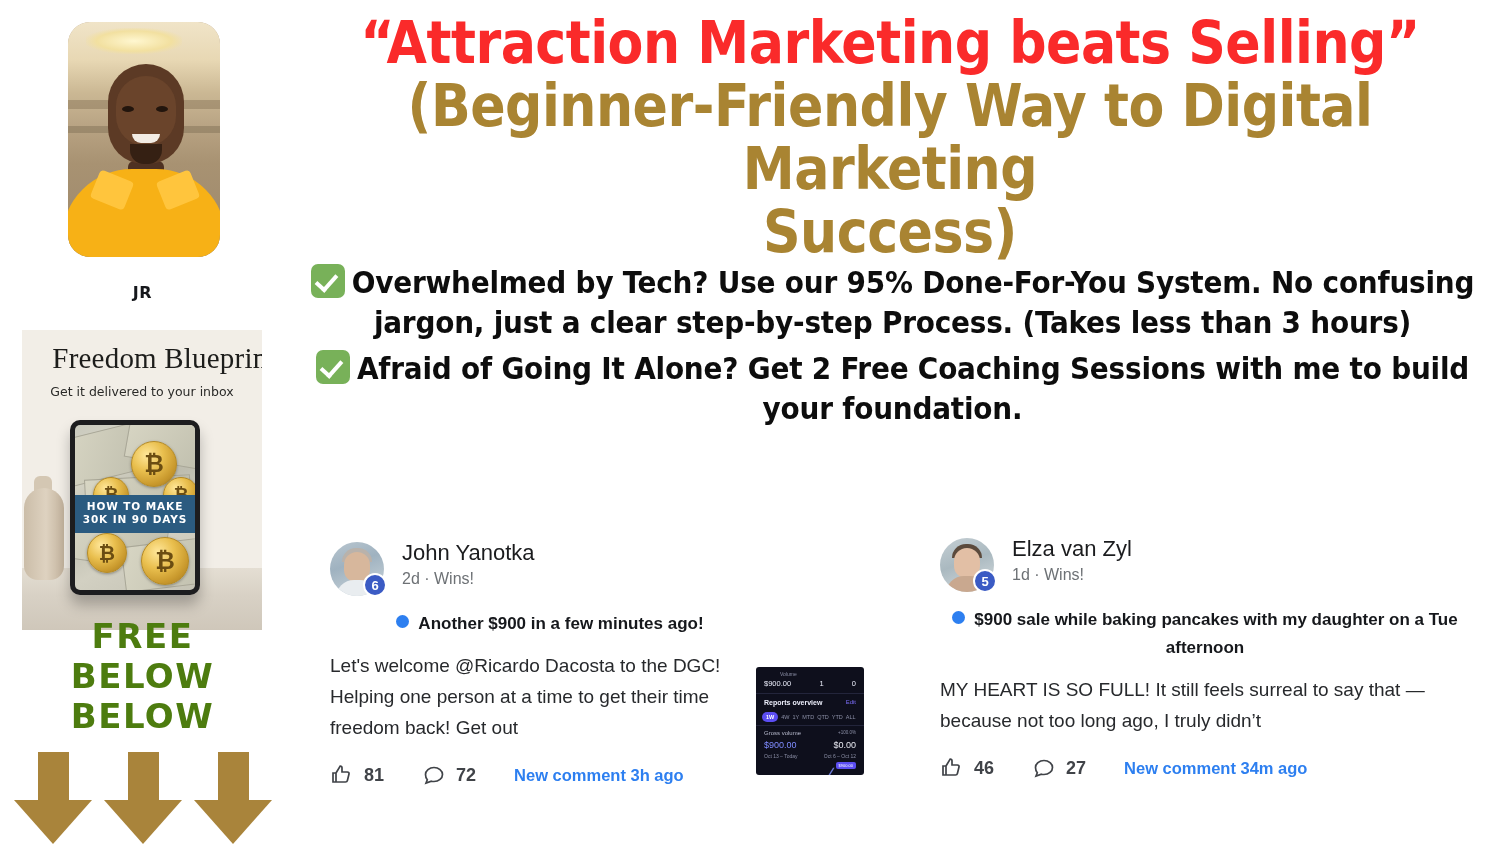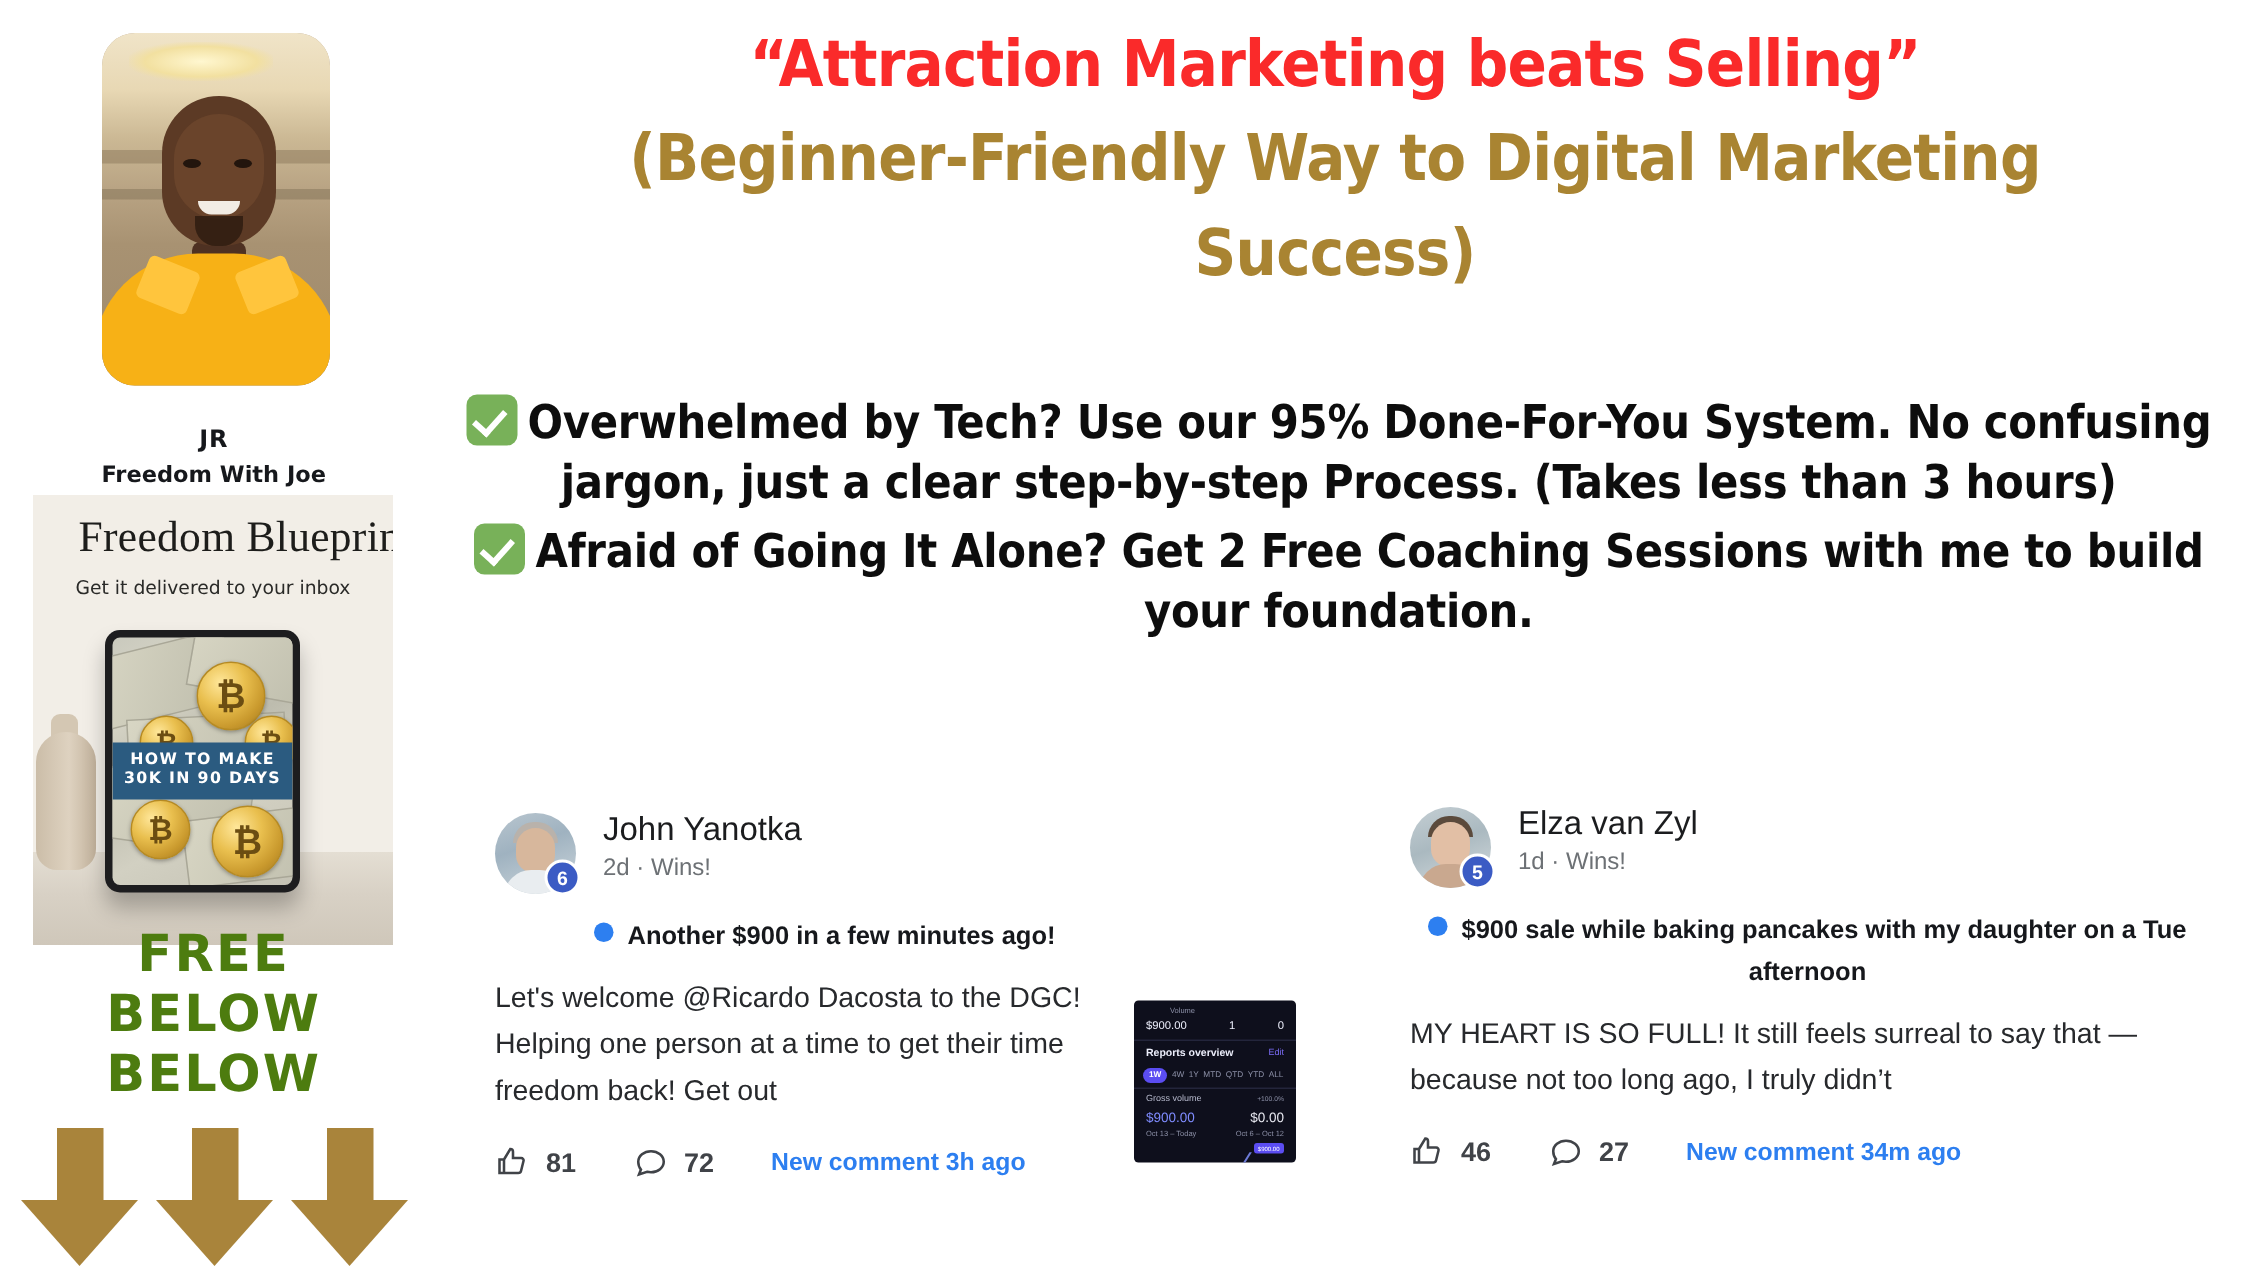--- a/index.html
+++ b/index.html
@@ -237,21 +237,21 @@
   }
 
   
   #headline {
     position: absolute;
     left: 285px; top: 12px;
     width: 1210px;
     text-align: center;
     font-family: "DejaVu Sans Condensed", "DejaVu Sans", sans-serif;
     font-weight: 700;
-    font-size: 43px;
+    font-size: 58px;
     line-height: 63px;
     letter-spacing: -0.5px;
   }
   #headline .l1 { color: #fa2a2a; display: block; }
   #headline .l2 { color: #a98432; display: block; }
 
   
   #bullets {
     position: absolute;
     left: 295px; top: 262px;
@@ -493,21 +493,20 @@
       <div class="portrait-collar-l"></div>
       <div class="portrait-collar-r"></div>
       <div class="portrait-head"></div>
       <div class="p-eye l"></div>
       <div class="p-eye r"></div>
       <div class="p-smile"></div>
       <div class="p-beard"></div>
     </div>
 
     <div id="name-jr">JR</div>
-    <div id="name-sub">Freedom With Joe</div>
 
     <div id="fb-ad">
       <div id="fb-title">Freedom Blueprint</div>
       <div id="fb-sub">Get it delivered to your inbox</div>
       <div id="fb-table"></div>
       <div id="fb-vase-neck"></div>
       <div id="fb-vase"></div>
       <div id="fb-tablet">
         <div id="fb-screen">
           <div class="bill b1"></div>

